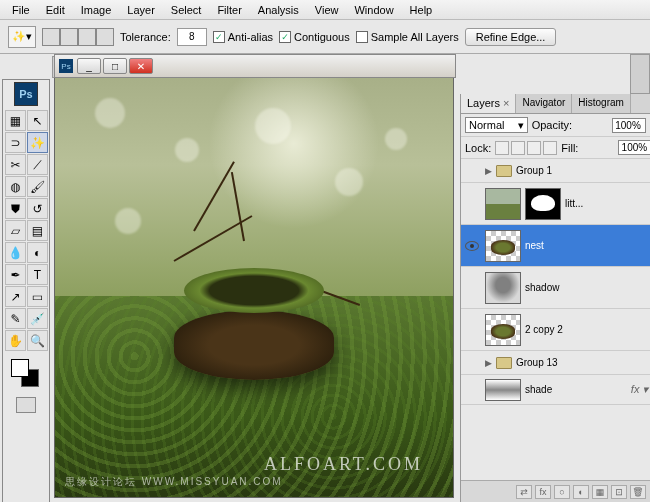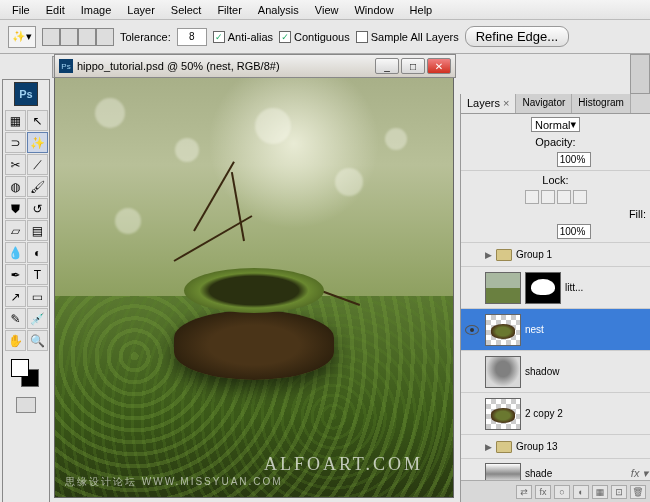--- a/index.html
+++ b/index.html
@@ -8,21 +8,21 @@
 .menubar { height: 20px; background: linear-gradient(#f4f4f4,#e4e4e4); display: flex; align-items: center; padding: 0 4px; border-bottom: 1px solid #bbb; }
 .menubar span { padding: 2px 8px; cursor: default; }
 
 .optionsbar { height: 34px; background: #e8e8e8; border-bottom: 1px solid #aaa; display: flex; align-items: center; padding: 0 8px; gap: 6px; }
 .tool-ind { width: 28px; height: 22px; border: 1px solid #999; background: #f4f4f4; display: flex; align-items: center; justify-content: center; }
 .sel-mode { display: flex; gap: 0; }
 .sel-mode div { width: 18px; height: 18px; border: 1px solid #888; background: #ddd; }
 .tolerance-in { width: 30px; height: 18px; border: 1px solid #999; background: #fff; text-align: center; font-size: 10px; }
 .optionsbar label { font-size: 11px; display: flex; align-items: center; gap: 3px; }
 .chk { width: 12px; height: 12px; border: 1px solid #666; background: #fff; display: inline-flex; align-items: center; justify-content: center; font-size: 9px; color: #2a6; }
-.refine-btn { padding: 2px 10px; background: linear-gradient(#fdfdfd,#e0e0e0); border: 1px solid #999; border-radius: 9px; font-size: 13px; }
+.refine-btn { padding: 2px 10px; background: linear-gradient(#fdfdfd,#e0e0e0); border: 1px solid #999; border-radius: 3px; font-size: 11px; }
 
 .workspace { position: absolute; top: 54px; left: 0; right: 0; bottom: 0; display: flex; }
 
 .toolbox { width: 48px; background: #e8e8e8; border: 1px solid #888; padding: 2px; margin-top: 25px; margin-left: 2px; display: flex; flex-direction: column; height: 440px; }
 .ps-logo { width: 24px; height: 24px; background: #0a3d6b; color: #9ed0f0; font-weight: bold; display: flex; align-items: center; justify-content: center; margin: 0 auto 4px; border: 1px solid #333; }
 .tool-grid { display: grid; grid-template-columns: 1fr 1fr; gap: 1px; }
 .tool-cell { width: 21px; height: 21px; background: #e4e4e4; border: 1px solid #bbb; display: flex; align-items: center; justify-content: center; font-size: 12px; cursor: default; }
 .tool-cell.sel { background: #d0d8e8; border-color: #6080b0; }
 .swatches { margin-top: 6px; position: relative; height: 36px; }
 .swatch-fg { position: absolute; top: 2px; left: 6px; width: 18px; height: 18px; background: #fff; border: 1px solid #000; z-index: 2; }
@@ -48,21 +48,21 @@
 .nest-top { position: absolute; top: 18px; left: 15%; width: 70%; height: 45px; background: radial-gradient(ellipse at center, #2a3010 45%, #6a8830 55%, #4a6020 80%); border-radius: 50%; }
 .twig { position: absolute; background: #3a2810; height: 2px; transform-origin: left; }
 .watermark { position: absolute; left: 10px; bottom: 8px; color: rgba(255,255,255,.6); font-size: 10px; letter-spacing: 2px; }
 .watermark2 { position: absolute; right: 30px; bottom: 22px; color: rgba(255,255,255,.7); font-size: 18px; font-family: serif; letter-spacing: 3px; }
 
 .panels { width: 190px; background: #e8e8e8; border-left: 1px solid #999; margin-left: 4px; display: flex; flex-direction: column; margin-top: 40px; }
 .panel-tabs { display: flex; background: #d4d4d4; border-bottom: 1px solid #999; height: 20px; }
 .panel-tab { padding: 3px 6px; font-size: 10px; border-right: 1px solid #aaa; background: #d0d0d0; }
 .panel-tab.active { background: #e8e8e8; }
 .panel-tab .x { margin-left: 3px; color: #666; }
-.blend-row, .lock-row { display: flex; align-items: center; padding: 3px 4px; gap: 4px; font-size: 10px; border-bottom: 1px solid #ccc; flex-direction: column; }
+.blend-row, .lock-row { display: flex; align-items: center; padding: 3px 4px; gap: 4px; font-size: 10px; border-bottom: 1px solid #ccc; }
 .blend-sel { flex: 1; height: 16px; border: 1px solid #888; background: #fff; padding: 0 3px; display: flex; align-items: center; justify-content: space-between; }
 .pct-in { width: 34px; height: 15px; border: 1px solid #888; background: #fff; font-size: 10px; text-align: center; padding-right: 2px; margin-left: 36px; }
 .lock-icons { display: flex; gap: 2px; }
 .lock-icons div { width: 14px; height: 14px; border: 1px solid #aaa; background: #eee; }
 
 .layers-list { flex: 1; overflow: hidden; background: #e8e8e8; }
 .layer-row { display: flex; align-items: center; height: 42px; border-bottom: 1px solid #ccc; padding: 2px; gap: 4px; }
 .layer-row.group { height: 24px; }
 .layer-row.selected { background: #3b7dd8; color: #fff; }
 .vis-col { width: 18px; display: flex; align-items: center; justify-content: center; }
@@ -163,21 +163,20 @@
       <div class="swatch-bg"></div>
     </div>
     <div class="qm">
         <div></div>
       </div>
   </div>
 
   <div class="doc-area">
     <div class="doc-titlebar">
       <div class="doc-icon">Ps</div>
-      <div class="doc-title">hippo_tutorial.psd @ 50% (nest, RGB/8#)</div>
       <div class="win-btns">
         <div class="win-btn">_</div>
         <div class="win-btn">□</div>
         <div class="win-btn close">✕</div>
       </div>
     </div>
     <div class="canvas">
       <div class="sky">
         <div class="bokeh" style="top:20px;left:40px;width:30px;height:30px"></div>
         <div class="bokeh" style="top:60px;left:120px;width:24px;height:24px"></div>

